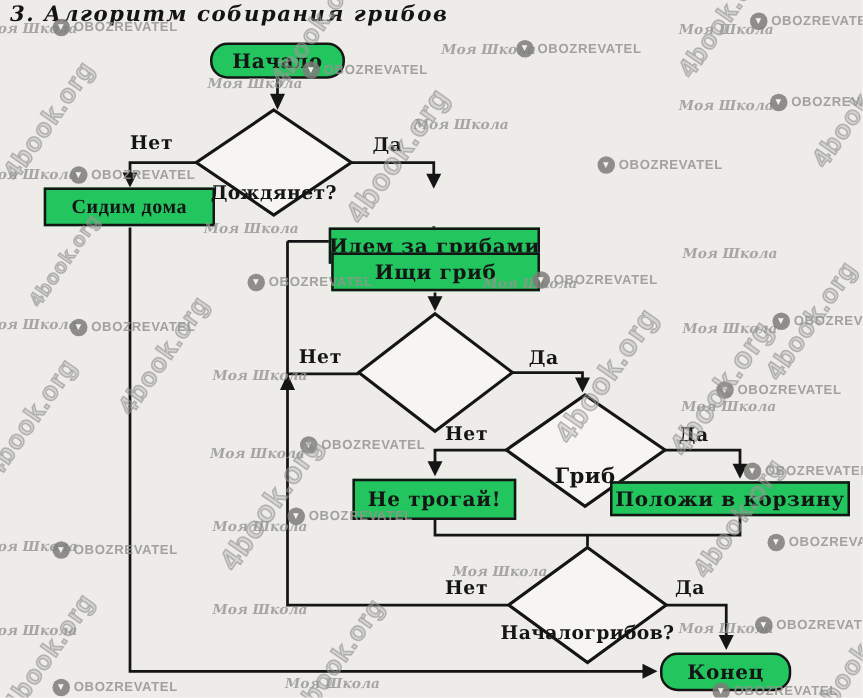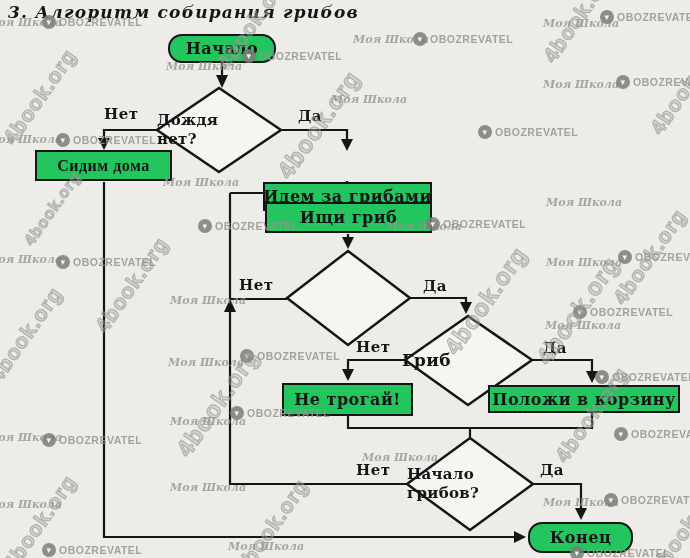--- a/index.html
+++ b/index.html
@@ -15,22 +15,22 @@
     white-space:nowrap;
   }
   .node{
     position:absolute; z-index:2; box-sizing:border-box;
     border:2.5px solid #151515; background:#22c55e; color:#151515;
     display:flex; align-items:center; justify-content:center;
     font:bold 16px "DejaVu Serif", serif; letter-spacing:0.5px; white-space:nowrap;
   }
   .rounded{border-radius:14px;}
   .dtext{
-    position:absolute; z-index:2; display:flex; flex-direction:column;
-    align-items:flex-start; justify-content:center; text-align:center;
+    position:absolute; z-index:2; display:flex; flex-direction:row;
+    align-items:flex-end; justify-content:center; text-align:center;
     font:bold 15px "DejaVu Serif", serif; color:#151515; line-height:19px; letter-spacing:0.3px;
   }
   .dtext.small{font-size:17px;}
   .elabel{
     position:absolute; z-index:2; font:bold 15px "DejaVu Serif", serif;
     color:#151515; letter-spacing:0.5px; white-space:nowrap;
   }
   .wm{position:absolute; z-index:3; pointer-events:none; white-space:nowrap;}
   .wm-school{font:bold italic 11px "DejaVu Serif", serif; color:rgba(148,148,144,0.8);}
   .wm-oboz{display:flex; align-items:center; gap:3px;

